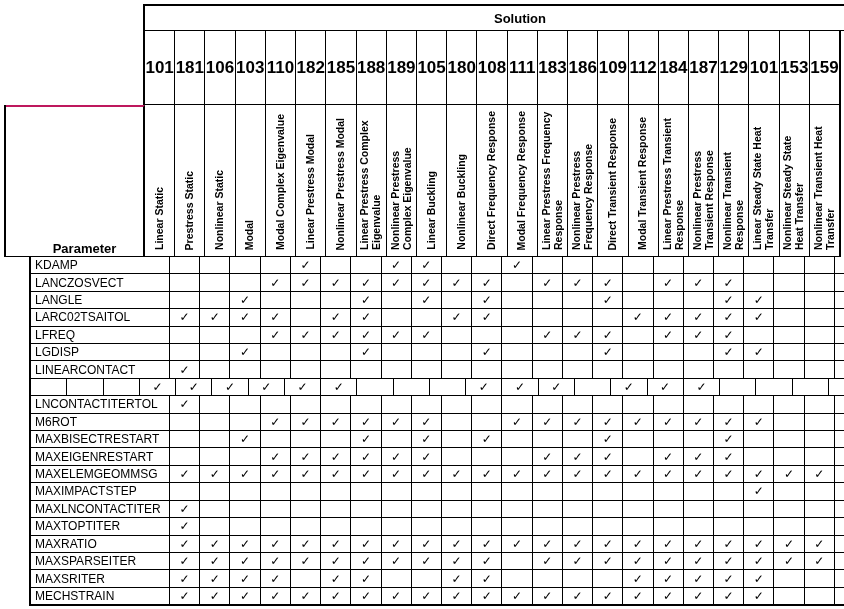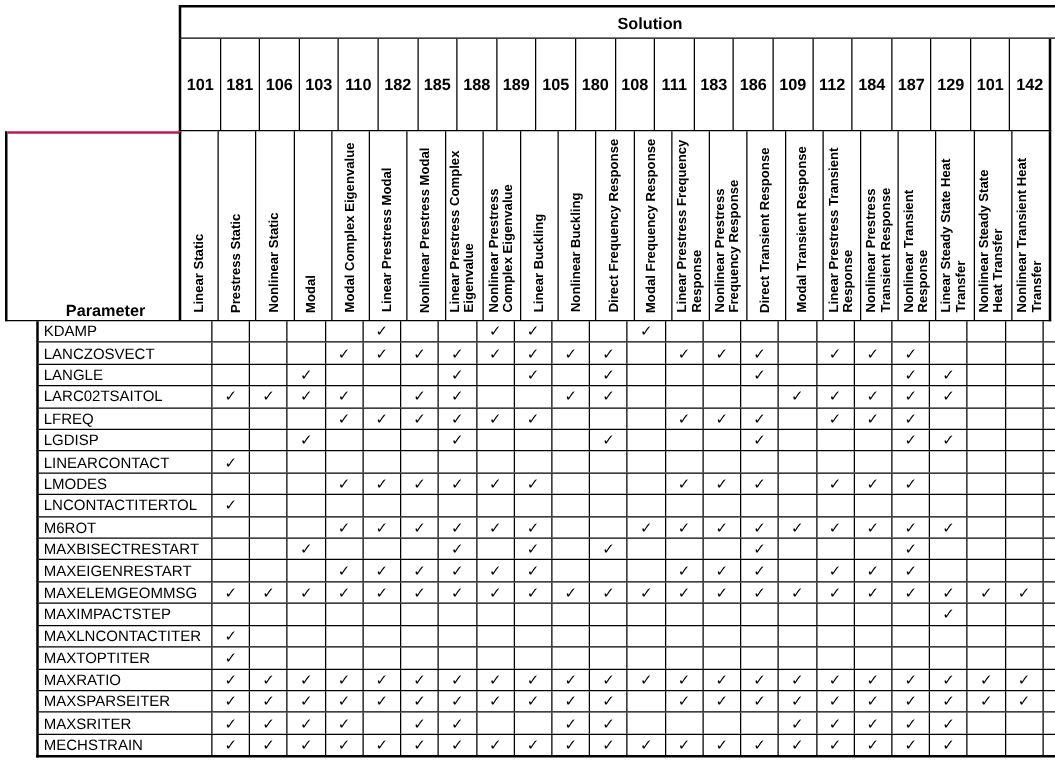--- a/index.html
+++ b/index.html
@@ -20,21 +20,21 @@
 
   
   .codes-row {
     position: absolute; left: 143px; top: 31px; width: 698px; height: 74px;
     border-left: 2px solid #000; border-right: 2px solid #000; border-bottom: 1px solid #000;
     display: flex;
   }
   .codes-row .num {
     flex: 1; border-right: 1px solid #000;
     display: flex; align-items: center; justify-content: center;
-    font-weight: bold; font-size: 13px;
+    font-weight: bold; font-size: 17px;
   }
   .codes-row .num:last-child { border-right: none; }
 
   
   .labels-row {
     position: absolute; left: 4px; top: 105px; width: 837px; height: 152px;
     border-left: 2px solid #000; border-right: 2px solid #000; border-bottom: 1px solid #000;
     display: flex;
   }
   .param-cell {
@@ -99,21 +99,22 @@
       <div class="num">108</div>
       <div class="num">111</div>
       <div class="num">183</div>
       <div class="num">186</div>
       <div class="num">109</div>
       <div class="num">112</div>
       <div class="num">184</div>
       <div class="num">187</div>
       <div class="num">129</div>
       <div class="num">101</div>
-      <div class="num">142</div>
+      <div class="num">153</div>
+      <div class="num">159</div>
     </div>
 
   <div class="labels-row">
     <div class="param-cell">
       <span>Parameter</span>
     </div>
 
   <div class="vcell">
         <span>Linear Static</span>
       </div>
@@ -476,21 +477,20 @@
         <div class="dcell"></div>
         <div class="dcell"></div>
         <div class="dcell"></div>
         <div class="dcell"></div>
         <div class="dcell"></div>
         <div class="dcell"></div>
         <div class="dcell"></div>
         <div class="dcell"></div>
       </div>
       <div class="drow">
-        <div class="rlabel">LMODES</div>
         <div class="dcell"></div>
         <div class="dcell"></div>
         <div class="dcell"></div>
         <div class="dcell">
           <span>✓</span>
         </div>
         <div class="dcell">
           <span>✓</span>
         </div>
         <div class="dcell">

